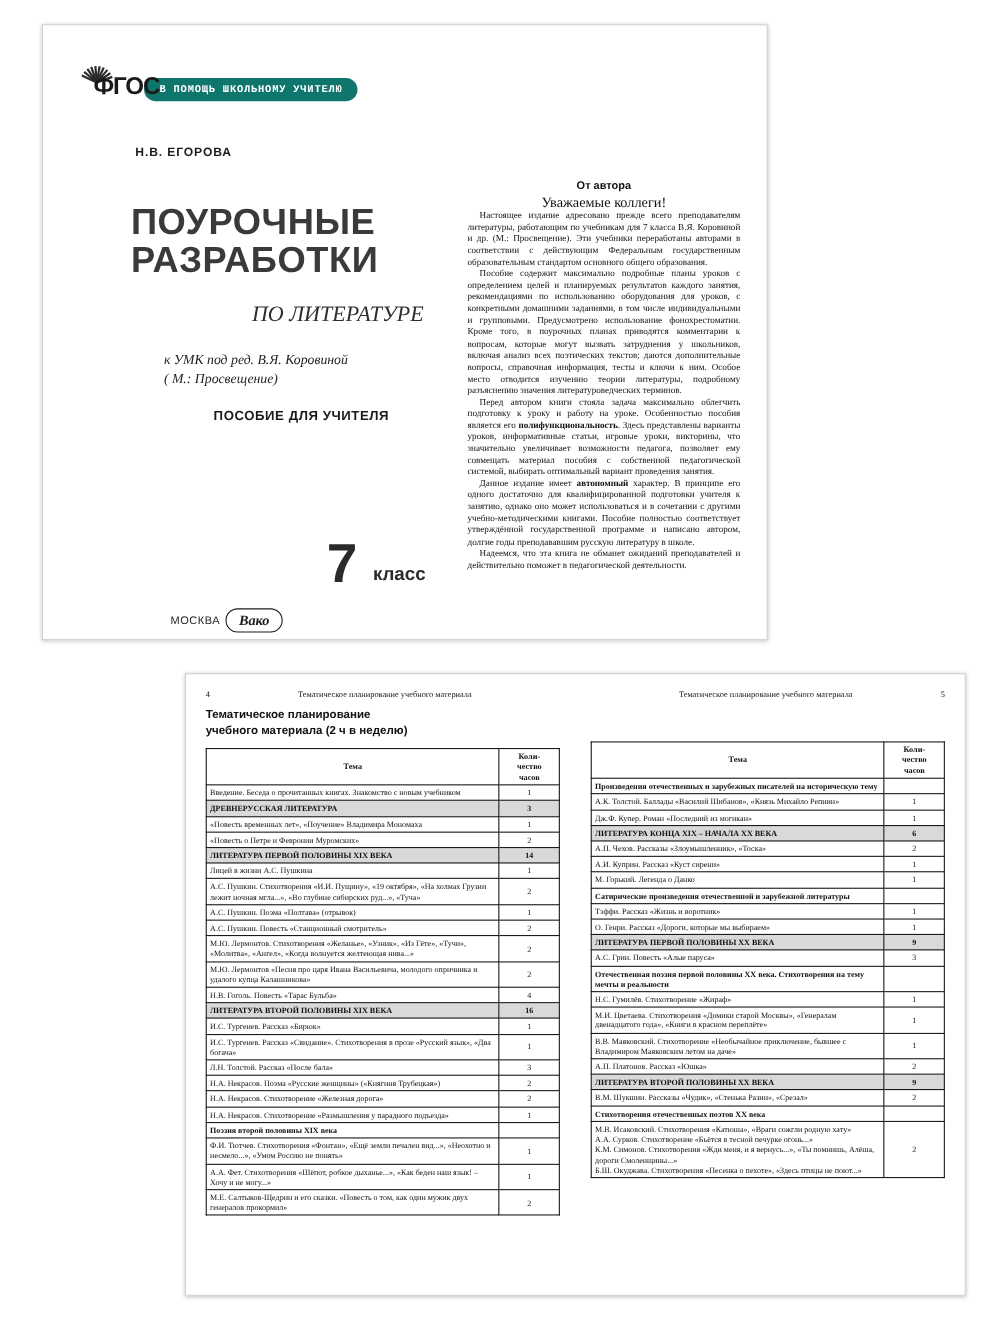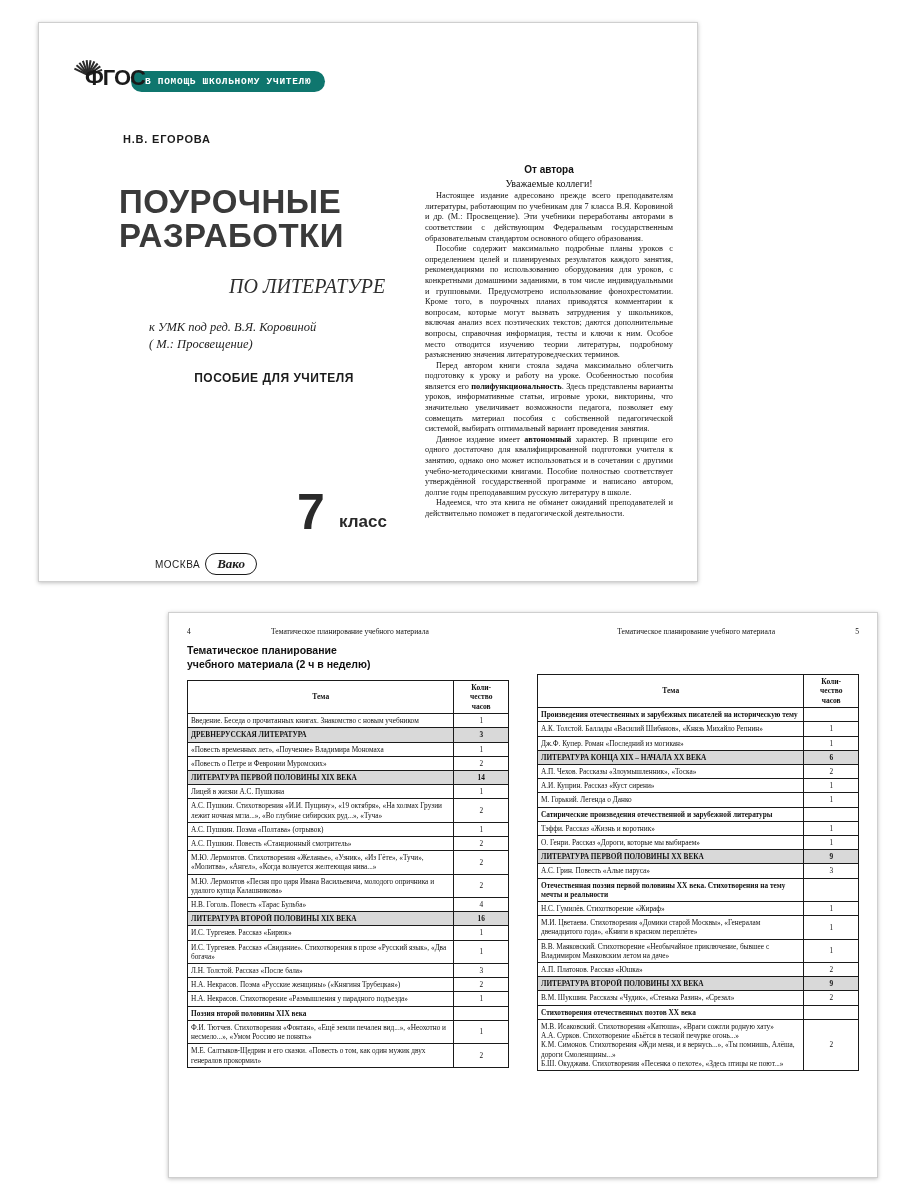--- a/index.html
+++ b/index.html
@@ -83,21 +83,21 @@
   
   .foreword{
     position:absolute;left:386px;top:142px;width:248px;
     font-family:"Liberation Serif",serif;font-size:8.3px;line-height:10.6px;
     text-align:justify;color:#111;
   }
   .foreword h3{
     margin:0 0 3px 0;text-align:center;font-size:10px;font-family:"Liberation Sans",sans-serif;
     font-weight:bold;
   }
-  .foreword .greet{display:block;text-align:center;margin-bottom:2px;font-size:10px;}
+  .foreword .greet{display:block;text-align:center;margin-bottom:2px;font-size:13px;}
   .foreword p{margin:0;text-indent:11px;}
   .foreword b{font-weight:bold;}
 
   
   .spread{
     position:absolute;left:168px;top:612px;width:710px;height:566px;
     background:#ffffff;border:1px solid #cfcfcf;
     box-shadow:0 1px 4px rgba(0,0,0,.25);
     box-sizing:border-box;
   }
@@ -287,29 +287,37 @@
           </tr>
           <tr class="">
             <td>Л.Н. Толстой. Рассказ «После бала»</td>
             <td class="hours">3</td>
           </tr>
           <tr class="">
             <td>Н.А. Некрасов. Поэма «Русские женщины» («Княгиня Трубецкая»)</td>
             <td class="hours">2</td>
           </tr>
           <tr class="">
+            <td>Н.А. Некрасов. Стихотворение «Железная дорога»</td>
+            <td class="hours">2</td>
+          </tr>
+          <tr class="">
             <td>Н.А. Некрасов. Стихотворение «Размышления у парадного подъезда»</td>
             <td class="hours">1</td>
           </tr>
           <tr class="sub">
             <td>Поэзия второй половины XIX века</td>
             <td class="hours"></td>
           </tr>
           <tr class="">
             <td>Ф.И. Тютчев. Стихотворения «Фонтан», «Ещё земли печален вид...», «Неохотно и несмело...», «Умом Россию не понять»</td>
+            <td class="hours">1</td>
+          </tr>
+          <tr class="">
+            <td>А.А. Фет. Стихотворения «Шёпот, робкое дыханье...», «Как беден наш язык! – Хочу и не могу...»</td>
             <td class="hours">1</td>
           </tr>
           <tr class="">
             <td>М.Е. Салтыков-Щедрин и его сказки. «Повесть о том, как один мужик двух генералов прокормил»</td>
             <td class="hours">2</td>
           </tr>
         </tbody>
     </table>
   </div>
 

